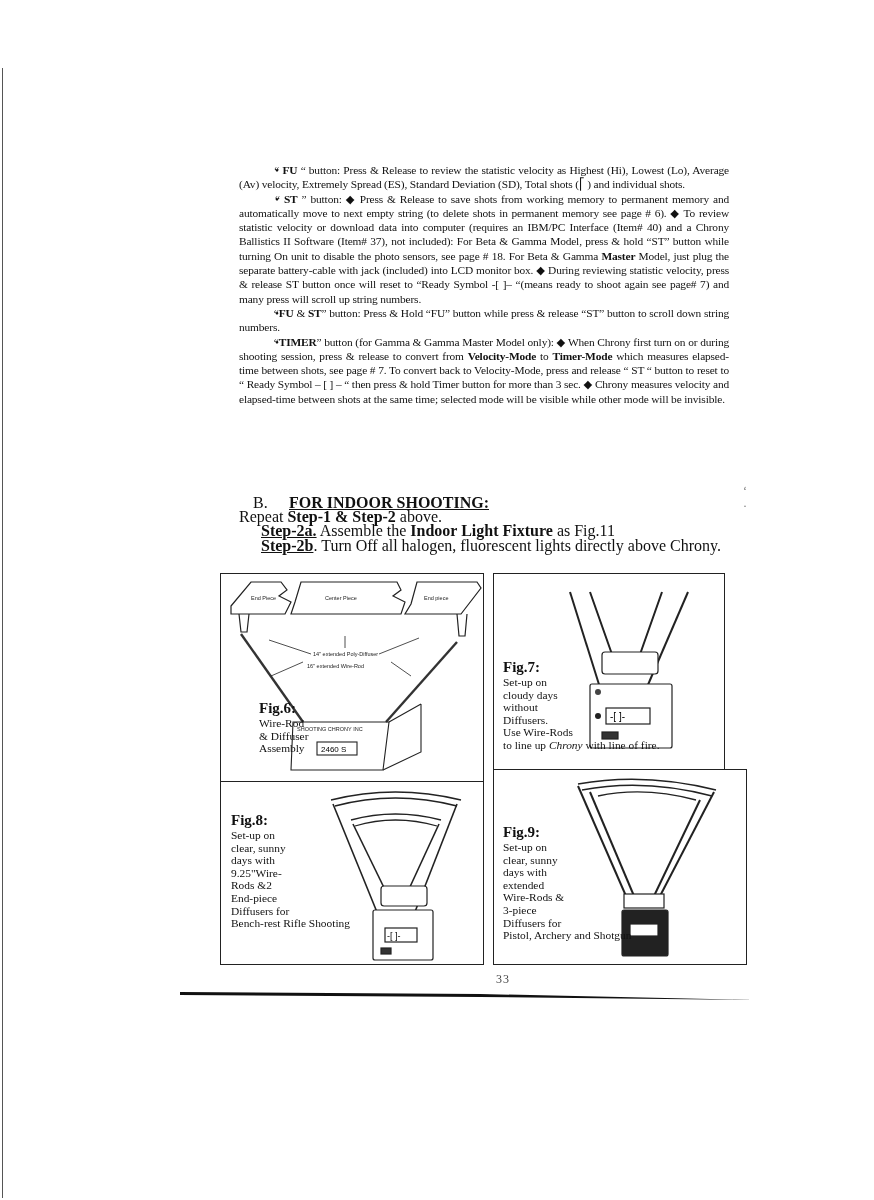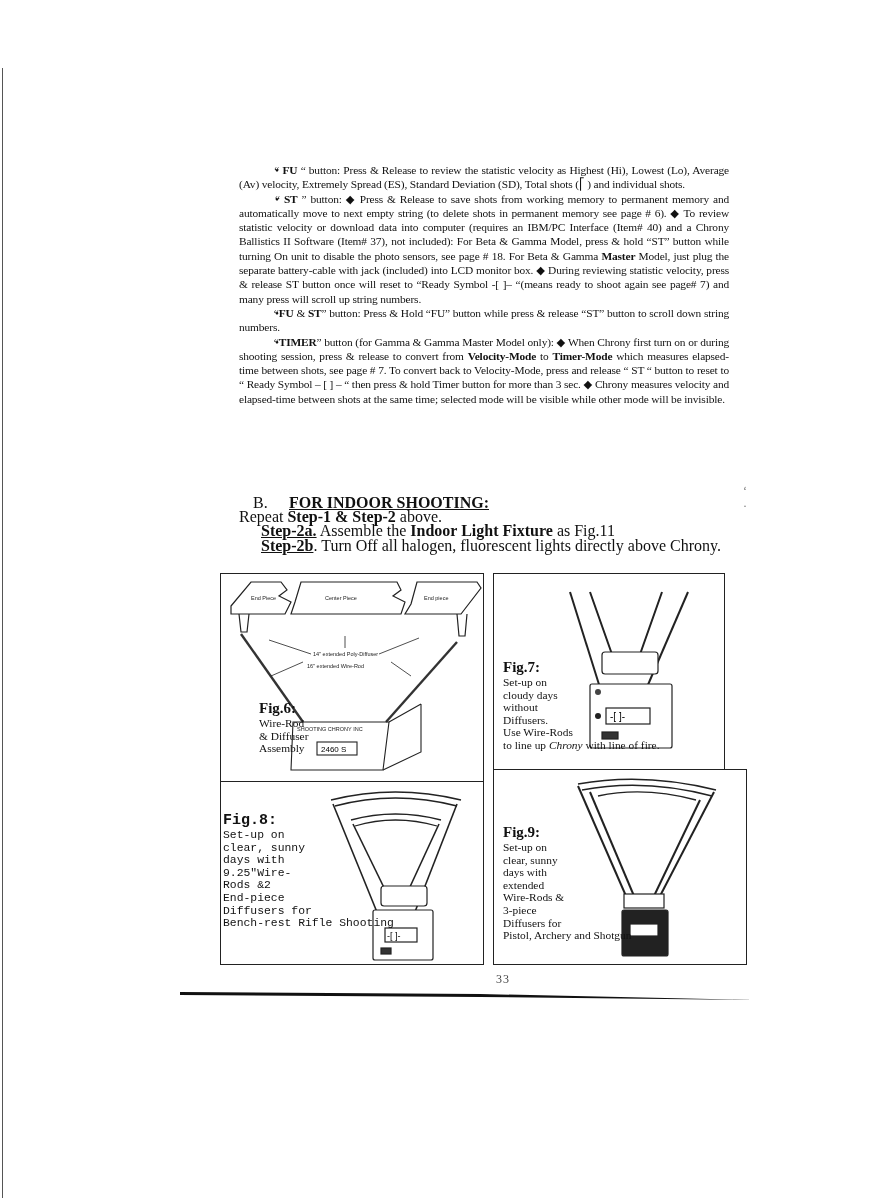--- a/index.html
+++ b/index.html
@@ -145,21 +145,21 @@
         <line x1="218" y1="42" x2="182" y2="120"></line>
       </g>
       <g stroke="#222" stroke-width="1.2" fill="#fff">
         <rect x="160" y="104" width="46" height="20" rx="3"></rect>
         <rect x="152" y="128" width="60" height="50" rx="2"></rect>
         <rect x="164" y="146" width="32" height="14"></rect>
         <rect x="160" y="166" width="10" height="6" fill="#333"></rect>
       </g>
       <text x="166" y="157" font-size="9" font-family="Liberation Sans, sans-serif">-[ ]-</text>
     </svg>
-    <div class="cap" style="left:2px; top:30px;font-family:Liberation Mono, monospace;">
+    <div class="cap" style="left:10px; top:30px;">
       <span class="fig">Fig.8:</span>
       <div>Set-up on</div>
       <div>clear, sunny</div>
       <div>days with</div>
       <div>9.25"Wire-</div>
       <div>Rods &amp;2</div>
       <div>End-piece</div>
       <div>Diffusers for</div>
       <div>Bench-rest Rifle Shooting</div>
     </div>

